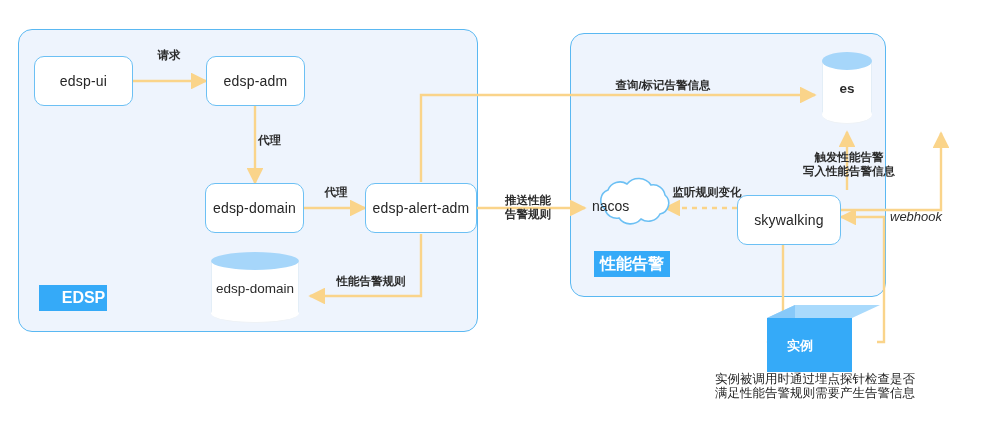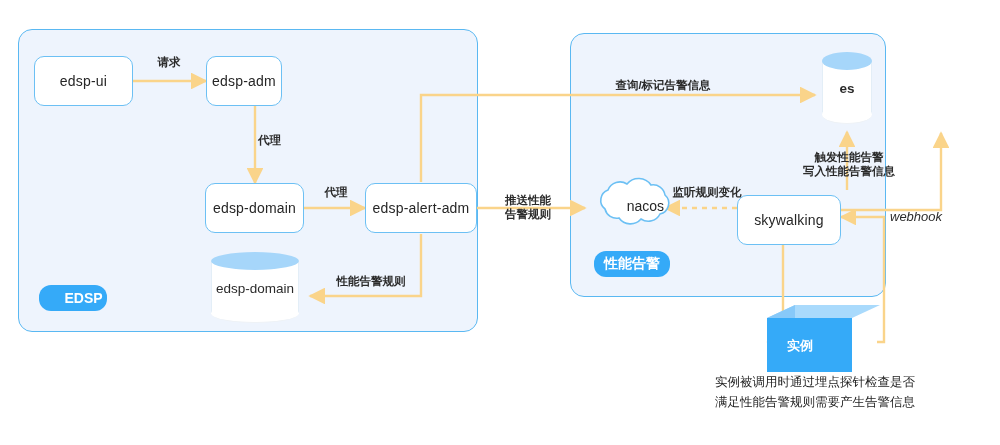--- a/index.html
+++ b/index.html
@@ -47,23 +47,23 @@
     border: 1.6px solid #6cc0f4;
     border-radius: 10px;
     color: #262626;
     font-size: 14px;
     letter-spacing: .2px;
     white-space: nowrap;
   }
   
   .badge {
     background: #35aaf8;
-    border-radius: 12px;
+    border-radius: 0;
     color: #ffffff;
-    font-size: 14px;
+    font-size: 16px;
     font-weight: bold;
   }
   .badge.big {
     border-radius: 10px;
     font-size: 15px;
   }
   
   .cyl {
     position: absolute;
   }
@@ -105,21 +105,21 @@
     text-align: center;
     font-size: 13.5px;
     color: #2b2b2b;
     z-index: 3;
   }
   
   .cloud-label {
     position: absolute;
     font-size: 14px;
     color: #262626;
-    text-align: right;
+    text-align: left;
     z-index: 3;
   }
   
   .cube-label {
     position: absolute;
     font-size: 13px;
     font-weight: bold;
     color: #ffffff;
     z-index: 4;
     text-align: center;
@@ -135,21 +135,21 @@
     text-align: center;
   }
   .elabel.thin {
     font-weight: normal;
     font-size: 13px;
   }
   .caption {
     position: absolute;
     font-size: 12.5px;
     color: #1f1f1f;
-    line-height: 20px;
+    line-height: 14px;
     white-space: pre-line;
     text-align: left;
   }
 </style>
 </head>
 <body>
 
 <div id="canvas">
 
   <div class="group-panel" style="left:18px; top:29px; width:460px; height:303px;"></div>
@@ -205,21 +205,21 @@
       <polygon points="767,318 795,305 880,305 852,318" fill="#a9dafc"></polygon>
       <polygon points="767,318 767,372 795,359 795,305" fill="#87c9f9"></polygon>
       <rect x="767" y="318" width="85" height="54" fill="#35aaf8"></rect>
     </g>
   </svg>
 
   <div class="node svc" style="left:34px; top:56px; width:99px; height:50px;">
     <span>edsp-ui</span>
   </div>
 
-  <div class="node svc" style="left:206px; top:56px; width:76px; height:50px;">
+  <div class="node svc" style="left:206px; top:56px; width:99px; height:50px;">
     <span>edsp-adm</span>
   </div>
 
   <div class="node svc" style="left:205px; top:183px; width:99px; height:50px;">
     <span>edsp-domain</span>
   </div>
 
   <div class="node svc" style="left:365px; top:183px; width:112px; height:50px;">
     <span>edsp-alert-adm</span>
   </div>
@@ -248,21 +248,21 @@
   <div class="cube-label" style="left:767px; top:337px; width:66px;">实例</div>
 
   <div class="node badge" style="left:39px; top:285px; width:68px; height:26px;padding-left:21px;">
     <span>EDSP</span>
   </div>
 
   <div class="node badge" style="left:594px; top:251px; width:76px; height:26px;">
     <span>性能告警</span>
   </div>
 
-  <div class="elabel" style="left:139px; top:55px; width:60px;font-family:Liberation Serif, serif;">请求</div>
+  <div class="elabel" style="left:139px; top:48px; width:60px;font-family:Liberation Serif, serif;">请求</div>
 
   <div class="elabel" style="left:258px; top:133px; width:44px; text-align:left;">代理</div>
 
   <div class="elabel" style="left:312px; top:185px; width:48px;">代理</div>
 
   <div class="elabel" style="left:489px; top:193px; width:78px;">推送性能
 告警规则</div>
 
   <div class="elabel" style="left:598px; top:78px; width:130px;">查询/标记告警信息</div>
 

